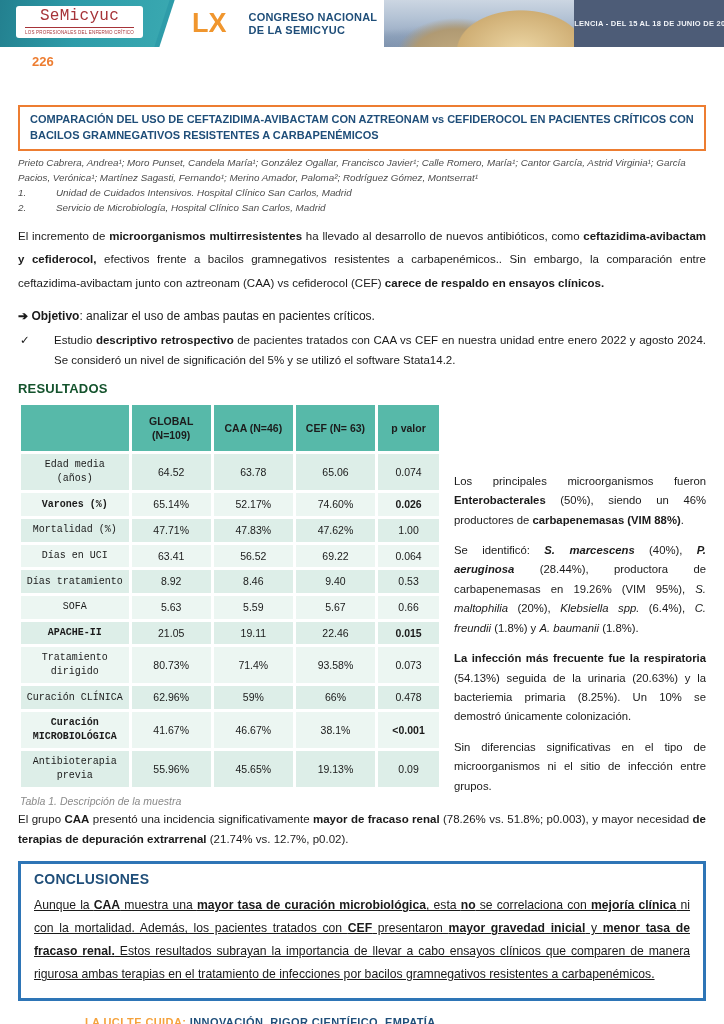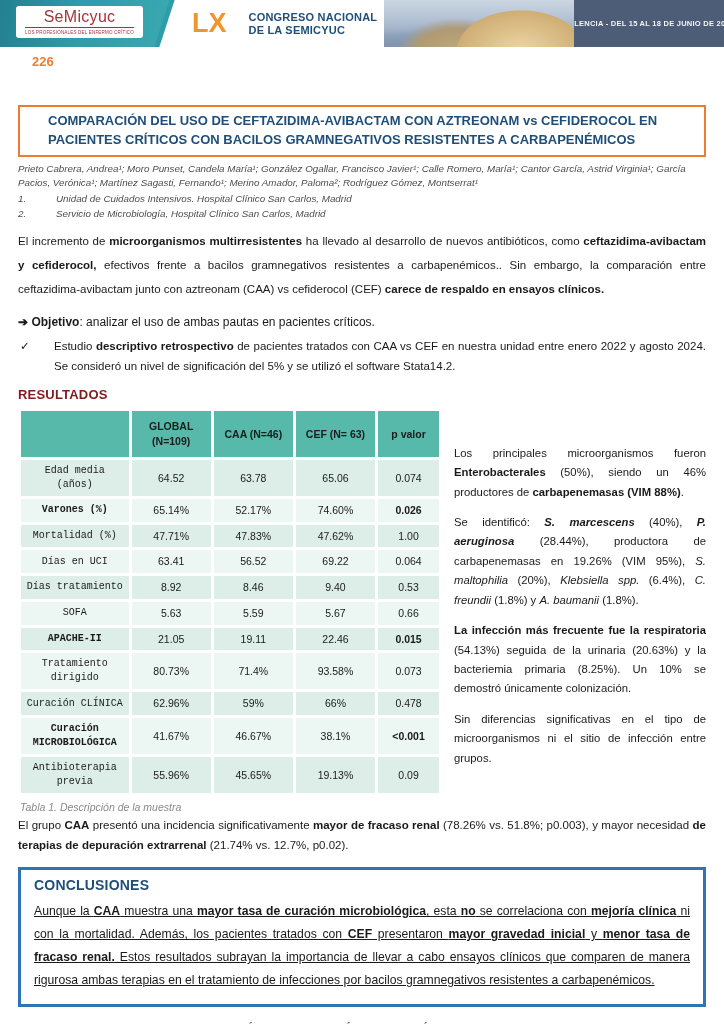--- a/index.html
+++ b/index.html
@@ -20,21 +20,21 @@
   .teal-sliver{
     position:absolute;top:0;right:5px;width:5px;height:100%;
     background:#2e9ca9;transform:skewX(-18deg);
   }
   .logo-card{
     position:absolute;left:16px;top:6px;background:#fff;border-radius:3px;
     padding:2px 9px 3px 9px;text-align:center;
   }
   .logo-name{
     font-size:16px;color:#a63338;font-weight:400;letter-spacing:.3px;
-    border-bottom:1.5px solid #a63338;padding-bottom:1px;line-height:1.1;
+    border-bottom:1.5px solid #a63338;padding-bottom:1px;line-height:1.1;font-family:Liberation Mono, monospace;
   }
   .logo-tagline{font-size:4.5px;color:#a63338;margin-top:2px;letter-spacing:.2px;white-space:nowrap;}
   .congress-block{
     background:#fff;flex:none;width:192px;display:flex;align-items:center;gap:22px;
     padding-left:20px;
   }
   .congress-numeral{font-size:27px;font-weight:700;color:#f0962e;line-height:1;}
   .congress-lines{font-size:11px;font-weight:700;color:#1f4e79;line-height:1.15;letter-spacing:.2px;}
   .photo-block{
     flex:1;position:relative;overflow:hidden;
@@ -46,37 +46,37 @@
   }
   .banner-block{
     flex:none;width:150px;background:#4d5c77;color:#f2f4f8;display:flex;align-items:center;
     justify-content:center;font-size:7.5px;font-weight:700;letter-spacing:.25px;white-space:nowrap;
   }
 
   
   .content{padding:0 18px;}
   .abstract-number{margin:7px 0 2px 14px;font-size:13px;font-weight:700;color:#ed7d31;}
   .title-box{
-    border:2px solid #ed7d31;padding:5px 28px;color:#1f4e79;font-weight:700;
-    font-size:13px;line-height:1.45;margin-top:36px;
+    border:2px solid #ed7d31;padding:5px 10px;color:#1f4e79;font-weight:700;
+    font-size:11px;line-height:1.45;margin-top:36px;
   }
   .authors{margin-top:5px;font-size:9.8px;font-style:italic;color:#4d4d4d;line-height:1.5;}
   .affiliations{margin-top:1px;}
   .affil-row{display:flex;font-size:9.8px;font-style:italic;color:#4d4d4d;line-height:1.5;}
   .affil-num{width:14px;flex:none;}
   .affil-text{padding-left:24px;}
   .intro{margin-top:9px;font-size:11.5px;line-height:2.05;text-align:justify;}
   .objetivo{margin-top:5px;font-size:12px;line-height:1.6;}
   .method-line{margin-top:4px;display:flex;font-size:11.5px;line-height:1.75;}
   .check{flex:none;width:18px;padding-left:2px;}
   .method-text{flex:1;padding-left:16px;text-align:justify;}
-  .section-heading{margin-top:11px;font-size:13px;font-weight:700;color:#7f1d1d;letter-spacing:.2px;}
-
-  
-  .results-grid{display:flex;gap:12px;margin-top:6px;align-items:center;}
+  .section-heading{margin-top:11px;font-size:13px;font-weight:700;color:#14532d;letter-spacing:.2px;}
+
+  
+  .results-grid{display:flex;gap:12px;margin-top:6px;align-items:flex-end;}
   .table-wrap{flex:none;width:424px;}
   table{border-collapse:separate;border-spacing:3px;width:100%;table-layout:fixed;}
   th,td{font-size:10.5px;line-height:1.4;text-align:center;vertical-align:middle;padding:4px 3px;}
   thead th{background:#57b9a9;font-weight:700;color:#1c1c1c;height:38px;}
   col.c-label{width:26.5%;}
   col.c-val{width:19.5%;}
   col.c-p{width:15%;}
   tbody tr:nth-child(odd) td{background:#ddeee8;}
   tbody tr:nth-child(even) td{background:#ecf6f2;}
   td.lbl{font-size:10px;font-family:Liberation Mono, monospace;}

